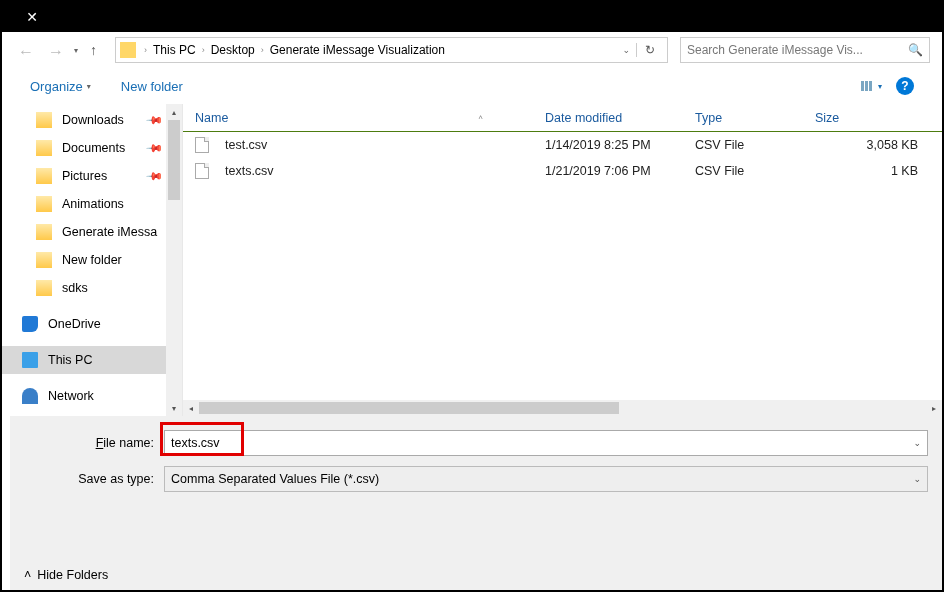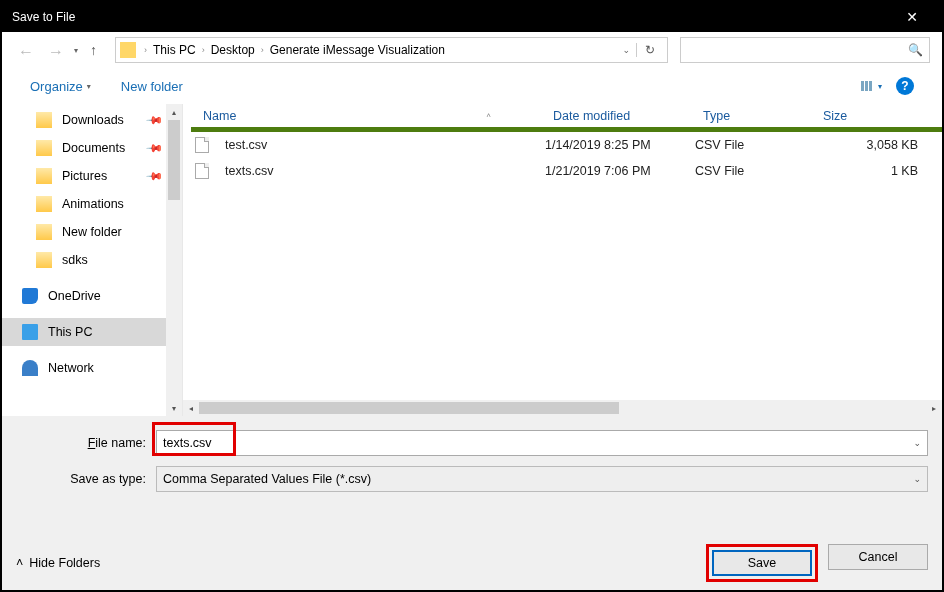--- a/index.html
+++ b/index.html
@@ -45,21 +45,21 @@
 .sb-item .ico { width: 16px; height: 16px; margin-right: 10px; }
 .sb-item .pin { position: absolute; right: 20px; color: #777; font-size: 11px; transform: rotate(45deg); }
 .sb-item.selected { background: #d8d8d8; }
 .sb-item.l1 { padding-left: 20px; align-items: center; }
 .folder-yellow { background: linear-gradient(#ffe9a8, #ffc94a); }
 .onedrive-ico { background: #2079d6; border-radius: 2px 2px 6px 2px; }
 .pc-ico { background: #3aa0e8; border-radius: 1px; }
 .network-ico { background: #3a7fc8; border-radius: 50% 50% 0 0; }
 
 .file-area { flex: 1; display: flex; flex-direction: column; border-left: 1px solid #e8e8e8; }
-.col-headers { display: flex; height: 28px; align-items: center; font-size: 12.5px; color: #1a5a9e; border-bottom: 5px solid #4d7c0f; margin-left: 8px; }
+.col-headers { display: flex; height: 28px; align-items: center; font-size: 12.5px; color: #1a5a9e; border-bottom: 1px solid #4d7c0f; }
 .col-headers .col { padding-left: 12px; }
 .col.name { width: 350px; display:flex; align-items:center; gap:6px;}
 .col.date { width: 150px; }
 .col.type { width: 120px; }
 .col.size { flex: 1; text-align: left; }
 .sort-arrow { font-size: 8px; color: #888; margin-left: auto; margin-right: 50px;}
 
 .file-row { display: flex; height: 26px; align-items: center; font-size: 12.5px; color: #222; }
 .file-row .col { padding-left: 12px; }
 .file-row .name .file-ico { width: 14px; height: 16px; border: 1px solid #aaa; background: #fff; margin-right: 10px; display: inline-block; vertical-align: middle; position: relative; }
@@ -87,21 +87,20 @@
 .save-wrap { border: 3px solid #e10000; padding: 3px; }
 .underline-first::first-letter { text-decoration: underline; }
 
 .view-icon { display:inline-flex; gap:1px; }
 .view-icon span { width:3px; height:10px; background:#7aa6c2; }
 </style>
 </head>
 <body>
 
 <div class="titlebar">
-  <div class="title">Save to File</div>
   <div class="close">✕</div>
 </div>
 
 <div class="navbar">
   <span class="nav-arrow disabled">←</span>
   <span class="nav-arrow disabled">→</span>
   <span class="dropdown-arrow">▾</span>
   <span class="up-arrow">↑</span>
 
   <div class="address-bar">
@@ -111,20 +110,21 @@
     <span class="sep">›</span>
     <span class="crumb">Desktop</span>
     <span class="sep">›</span>
     <span class="crumb">Generate iMessage Visualization</span>
     <span class="flex-fill"></span>
     <span class="addr-dd">⌄</span>
     <span class="refresh">↻</span>
   </div>
 
   <div class="search-box">
+    <span>Search Generate iMessage Vis...</span>
     <span class="mag">🔍</span>
   </div>
 </div>
 
 <div class="toolbar">
   <div class="org">
     <span>Organize</span>
     <span class="dropdown-arrow">▾</span>
   </div>
   <div class="newf">New folder</div>
@@ -159,20 +159,24 @@
         <div class="ico folder-yellow"></div>
         <span>Pictures</span>
         <span class="pin">📌</span>
       </div>
       <div class="sb-item">
         <div class="ico folder-yellow"></div>
         <span>Animations</span>
       </div>
       <div class="sb-item">
         <div class="ico folder-yellow"></div>
+        <span>Generate iMessa</span>
+      </div>
+      <div class="sb-item">
+        <div class="ico folder-yellow"></div>
         <span>New folder</span>
       </div>
       <div class="sb-item">
         <div class="ico folder-yellow"></div>
         <span>sdks</span>
       </div>
       <div style="height:8px"></div>
       <div class="sb-item l1">
         <div class="ico onedrive-ico"></div>
         <span>OneDrive</span>
@@ -230,21 +234,21 @@
     <div class="h-scroll">
       <div class="h-arrow">◂</div>
       <div class="h-track">
           <div class="h-thumb"></div>
         </div>
       <div class="h-arrow">▸</div>
     </div>
   </div>
 </div>
 
-<div class="bottom-panel" style="position:relative;">
+<div class="bottom-panel" style="position:relative;margin-left:8px;">
   <div class="filename-highlight"></div>
   <div class="form-row">
     <label>
         <span class="underline-first">File name:</span>
       </label>
     <div class="field">
       <span>texts.csv</span>
       <span class="dd">⌄</span>
     </div>
   </div>
@@ -254,20 +258,14 @@
       <span>Comma Separated Values File (*.csv)</span>
       <span class="dd">⌄</span>
     </div>
   </div>
 
   <div class="footer">
     <div class="hide-folders">
       <span>˄</span>
       <span>Hide Folders</span>
     </div>
-    <div class="buttons">
-      <div class="save-wrap">
-        <div class="btn save underline-first">Save</div>
-      </div>
-      <div class="btn">Cancel</div>
-    </div>
   </div>
 </div>
 
 </body></html>

